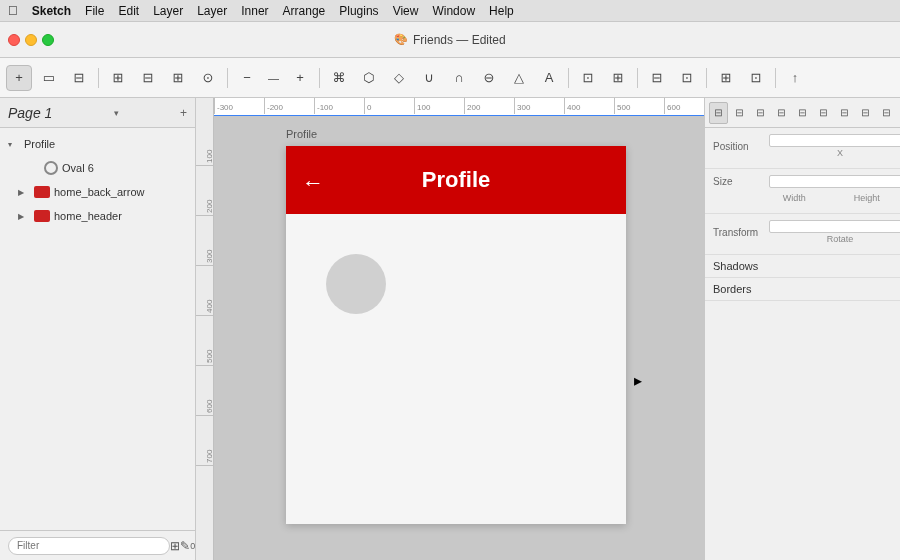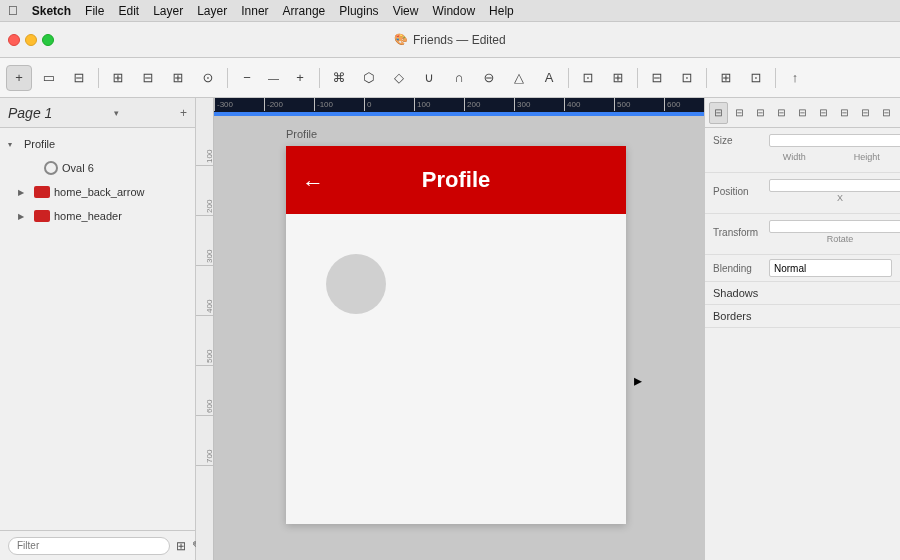--- a/index.html
+++ b/index.html
@@ -185,21 +185,20 @@
       overflow: hidden;
       text-overflow: ellipsis;
     }
 
     .left-panel-bottom {
       height: 30px;
       border-top: 1px solid #c8c8c8;
       display: flex;
       align-items: center;
       padding: 0 8px;
-      gap: 6px;
     }
     .filter-input {
       flex: 1;
       height: 18px;
       border: 1px solid #c8c8c8;
       border-radius: 9px;
       padding: 0 20px 0 8px;
       font-size: 10px;
       background: #fff;
       color: #666;
@@ -218,22 +217,22 @@
     .canvas-area {
       flex: 1;
       background: #c8c8c8;
       position: relative;
       overflow: hidden;
     }
     .ruler-h {
       position: absolute;
       top: 0; left: 0; right: 0;
       height: 18px;
-      background: #0f172a;
-      border-bottom: 4px solid #3b82f6;
+      background: #ffffff;
+      border-bottom: 1px solid #3b82f6;
       display: flex;
       align-items: flex-end;
       padding-bottom: 1px;
       overflow: hidden;
     }
     .ruler-v {
       position: absolute;
       top: 0; left: 0; bottom: 0;
       width: 18px;
       background: #ebebeb;
@@ -650,71 +649,65 @@
       <div class="align-btn">⊟</div>
       <div class="align-btn">⊟</div>
       <div class="align-btn">⊟</div>
       <div class="align-btn">⊟</div>
       <div class="align-btn">⊟</div>
       <div class="align-btn">⊟</div>
     </div>
 
     <div class="inspector-section">
       <div class="inspector-row">
+        <span class="inspector-label">Position</span>
+        <div class="inspector-field-group">
+          <div class="inspector-col">
+            <input class="inspector-field" type="text" value="" style="">
+            <div class="inspector-sub-label">X</div>
+          </div>
+
+        </div>
+      </div>
+    </div>
+
+    <div class="inspector-section">
+      <div class="inspector-row">
         <span class="inspector-label">Size</span>
         <div class="inspector-field-group">
           <div class="inspector-col">
             <input class="inspector-field" type="text" value="" style="">
           </div>
 
         </div>
       </div>
       <div class="inspector-row">
         <span class="inspector-label"></span>
         <div class="inspector-field-group">
           <div class="inspector-sub-label" style="flex:1">Width</div>
           <div style="width:14px"></div>
           <div class="inspector-sub-label" style="flex:1">Height</div>
-        </div>
-      </div>
-    </div>
-
-    <div class="inspector-section">
-      <div class="inspector-row">
-        <span class="inspector-label">Position</span>
-        <div class="inspector-field-group">
-          <div class="inspector-col">
-            <input class="inspector-field" type="text" value="" style="">
-            <div class="inspector-sub-label">X</div>
-          </div>
-
         </div>
       </div>
     </div>
 
     <div class="inspector-section">
       <div class="inspector-row">
         <span class="inspector-label">Transform</span>
         <div class="inspector-field-group">
           <div class="inspector-col">
             <input class="inspector-field" type="text" value="" style="">
             <div class="inspector-sub-label">Rotate</div>
           </div>
 
         </div>
       </div>
     </div>
 
 
-    <div class="blending-row">
-      <span class="inspector-label">Blending</span>
-      <select class="blending-select">
-        <option>Normal</option>
-      </select>
-    </div>
 
 
     <div class="inspector-expandable">
       <span class="inspector-expandable-label">Shadows</span>
     </div>
 
     <div class="inspector-expandable">
       <span class="inspector-expandable-label">Borders</span>
     </div>
 

